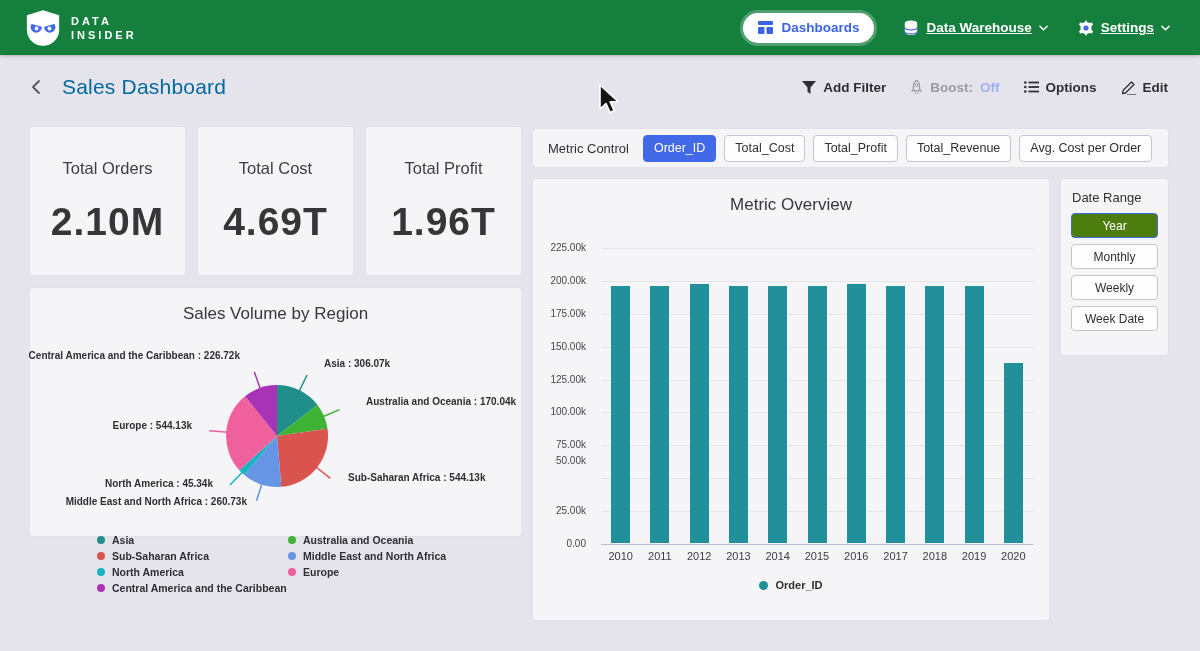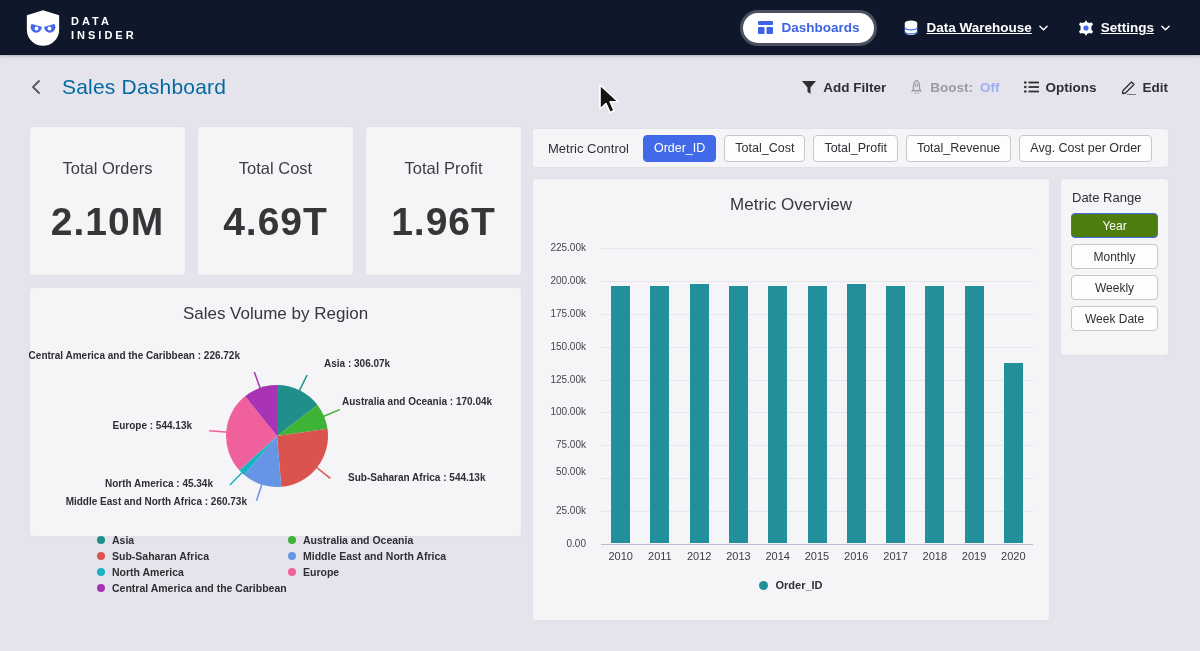--- a/index.html
+++ b/index.html
@@ -1,20 +1,20 @@
 <!DOCTYPE html>
 <html><head>
 <meta charset="utf-8">
 <style>
   * { margin:0; padding:0; box-sizing:border-box; }
   html,body { width:1200px; height:651px; overflow:hidden; }
   body { font-family:"Liberation Sans", sans-serif; background:#e5e4ec; position:relative; }
 
   
-  .navbar { position:absolute; top:0; left:0; width:1200px; height:55px; background:#0f172a;
+  .navbar { position:absolute; top:0; left:0; width:1200px; height:55px; background:#15803d;
             display:flex; align-items:center; padding:0 30px 0 26px; box-shadow:0 1px 3px rgba(0,0,0,.25); z-index:5; }
   .brand { display:flex; align-items:center; gap:11px; }
   .brand-text { color:#fff; font-size:11px; font-weight:bold; letter-spacing:3px; line-height:14px; }
   .nav-right { margin-left:auto; display:flex; align-items:center; gap:30px; }
   .pill-btn { background:#fff; border:none; border-radius:18px; height:30px; padding:0 15px;
               display:flex; align-items:center; gap:8px; color:#3c63e4; font-size:13.5px; font-weight:bold; cursor:pointer;
               box-shadow:0 0 0 3px rgba(255,255,255,.25); }
   .nav-item { display:flex; align-items:center; gap:7px; color:#fff; font-size:13.5px; font-weight:bold; cursor:pointer;text-decoration:underline; }
   .chev { width:9px; height:6px; }
 
@@ -35,21 +35,21 @@
   .kpi { width:155px; height:148px; top:127px; display:flex; flex-direction:column; align-items:center; }
   .kpi-label { margin-top:32px; font-size:16.5px; color:#3d3d44; font-weight:500; }
   .kpi-value { margin-top:22px; font-size:39px; font-weight:bold; color:#363639; letter-spacing:1px; }
 
   
   #pie-card { left:30px; top:288px; width:491px; height:248px; }
   .card-title { text-align:center; font-size:17px; color:#37373d; font-weight:500; padding-top:16px; }
   #pie-svg { position:absolute; left:0; top:0; }
   .plbl { position:absolute; font-size:10px; font-weight:bold; color:#2e2e33; white-space:nowrap; }
   .p1 { top:62px;  right:281px; } .p2 { top:70px;  left:294px; }
-  .p3 { top:108px; left:312px; }  .p4 { top:132px; right:329px; }
+  .p3 { top:108px; left:336px; }  .p4 { top:132px; right:329px; }
   .p5 { top:184px; left:318px; }  .p6 { top:190px; right:308px; }
   .p7 { top:208px; right:274px; }
   .pie-legend-col { position:absolute; top:246px; }
   .col1 { left:67px; } .col2 { left:258px; }
   .leg-row { display:flex; align-items:center; gap:7px; margin-bottom:5px; height:11px; }
   .leg-dot { width:8px; height:8px; border-radius:50%; flex:none; }
   .leg-txt { font-size:10.5px; font-weight:bold; color:#2e2e33; white-space:nowrap; }
 
   
   #metric-bar { left:533px; top:129px; width:635px; height:38px; display:flex; align-items:center; padding-left:15px; gap:8px; }
@@ -259,21 +259,21 @@
 <div class="card" id="bar-card">
   <div class="card-title">Metric Overview</div>
   <div id="bar-ticks">
       <div class="ytick" style="top: -6px;">225.00k</div>
       <div class="ytick" style="top: 26.8889px;">200.00k</div>
       <div class="ytick" style="top: 59.7778px;">175.00k</div>
       <div class="ytick" style="top: 92.6667px;">150.00k</div>
       <div class="ytick" style="top: 125.556px;">125.00k</div>
       <div class="ytick" style="top: 158.444px;">100.00k</div>
       <div class="ytick" style="top: 191.333px;">75.00k</div>
-      <div class="ytick" style="top: 218px;">50.00k</div>
+      <div class="ytick" style="top: 207px;">50.00k</div>
       <div class="ytick" style="top: 257.111px;">25.00k</div>
       <div class="ytick" style="top: 290px;">0.00</div>
     </div>
   <div id="bar-plot">
       <div class="gridline" style="top: 0px;"></div>
       <div class="gridline" style="top: 32.8889px;"></div>
       <div class="gridline" style="top: 65.7778px;"></div>
       <div class="gridline" style="top: 98.6667px;"></div>
       <div class="gridline" style="top: 131.556px;"></div>
       <div class="gridline" style="top: 164.444px;"></div>

